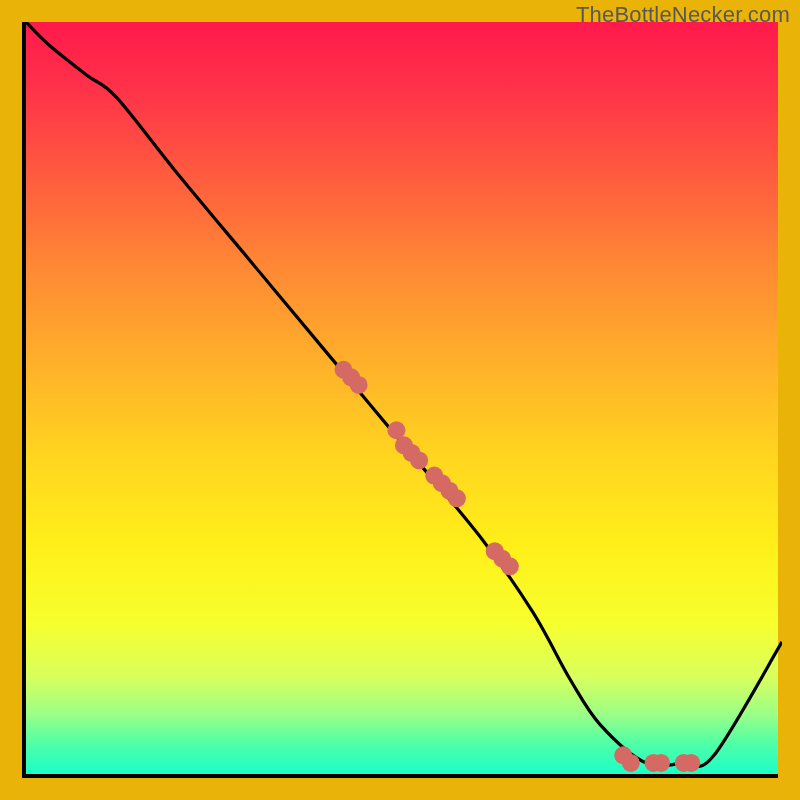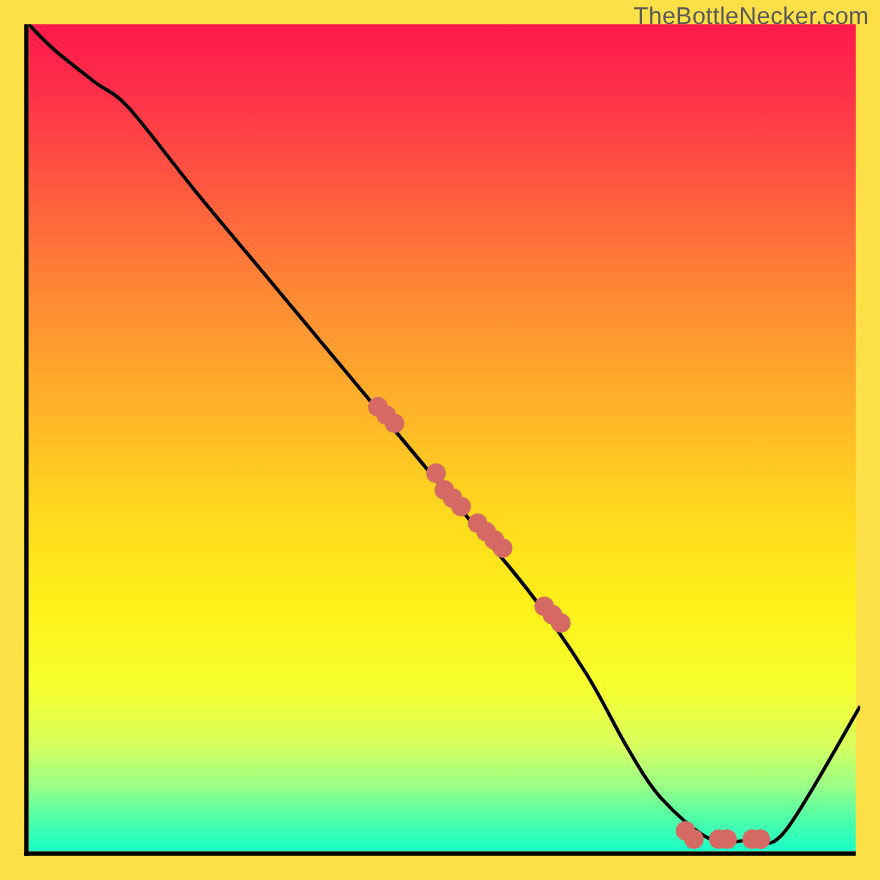--- a/index.html
+++ b/index.html
@@ -7,21 +7,21 @@
     padding: 0;
     width: 800px;
     height: 800px;
     overflow: hidden;
     font-family: Arial, Helvetica, sans-serif;
   }
   .chart-container {
     position: relative;
     width: 800px;
     height: 800px;
-    background: #fde047;
+    background: #eab308;
   }
   .plot-area {
     position: absolute;
     left: 22px;
     top: 22px;
     width: 756px;
     height: 756px;
     
     background: linear-gradient(
       to bottom,

